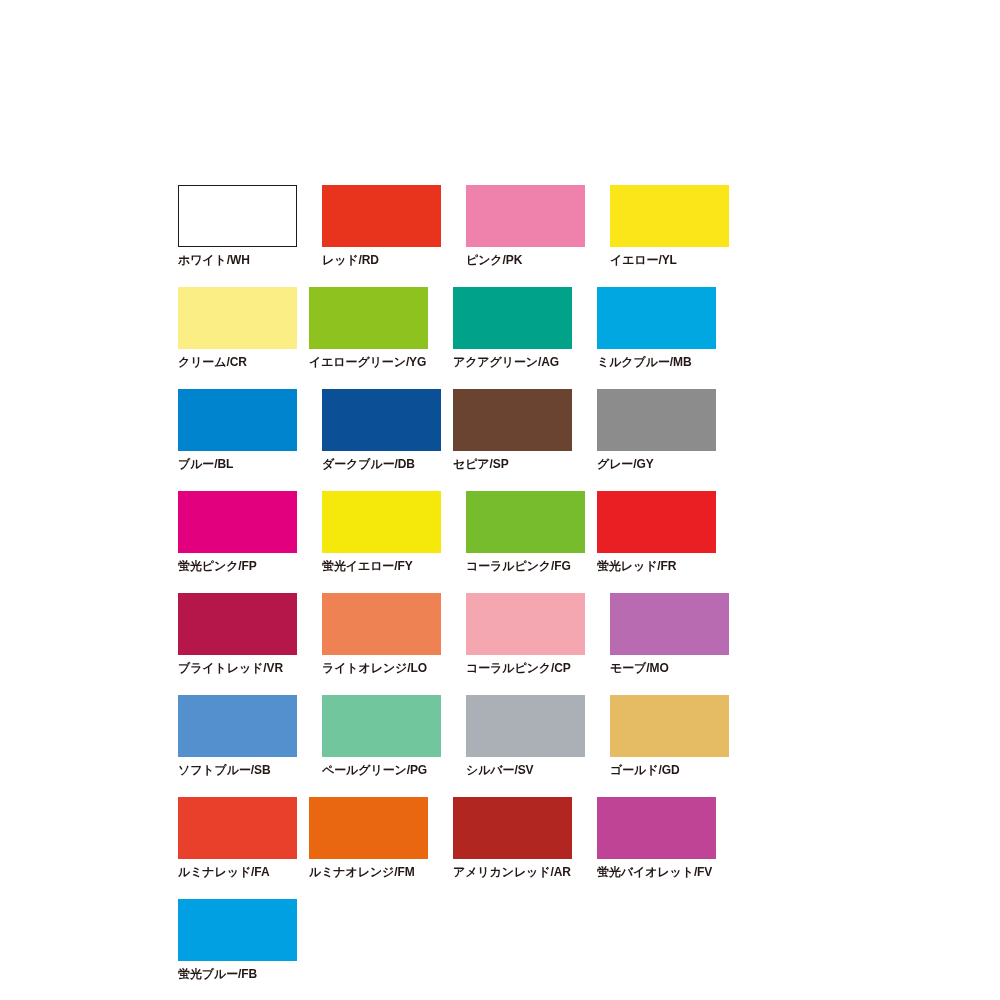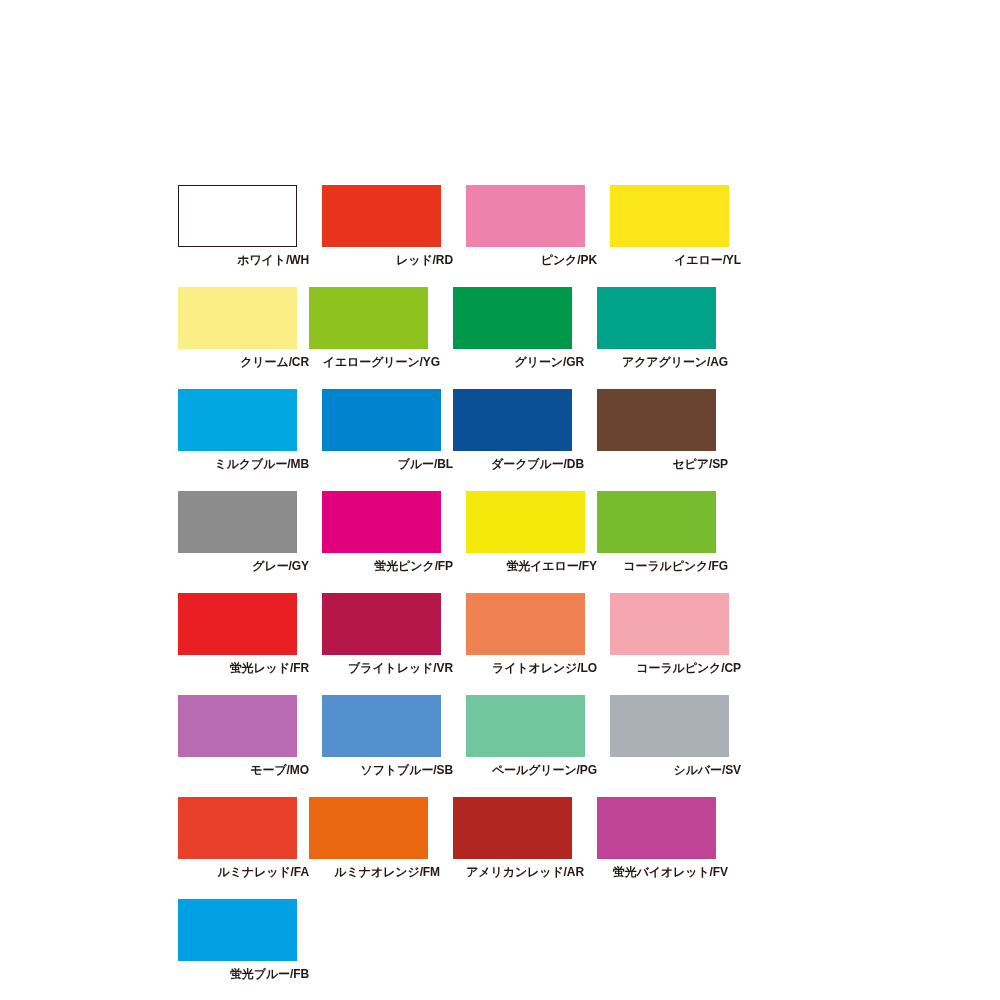--- a/index.html
+++ b/index.html
@@ -26,21 +26,20 @@
     display: flex;
     flex-wrap: wrap;
     align-content: flex-start;
   }
 
   .swatch-cell {
     width: 131px;
     margin-right: 13px;
     margin-bottom: 21px;
     box-sizing: border-box;
-    text-align: right;
   }
 
   .swatch-cell:nth-child(5n) {
     margin-right: 0;
   }
 
   .swatch-chip {
     width: 119px;
     height: 62px;
     display: block;
@@ -85,24 +84,20 @@
         <span class="swatch-chip" title="YL" style="background: rgb(251, 231, 25);"></span>
         <span class="swatch-label">イエロー/YL</span>
       </div>
       <div class="swatch-cell">
         <span class="swatch-chip" title="CR" style="background: rgb(251, 238, 133);"></span>
         <span class="swatch-label">クリーム/CR</span>
       </div>
       <div class="swatch-cell">
         <span class="swatch-chip" title="YG" style="background: rgb(142, 195, 31);"></span>
         <span class="swatch-label">イエローグリーン/YG</span>
-      </div>
-      <div class="swatch-cell">
-        <span class="swatch-chip" title="GR" style="background: rgb(0, 152, 75);"></span>
-        <span class="swatch-label">グリーン/GR</span>
       </div>
       <div class="swatch-cell">
         <span class="swatch-chip" title="AG" style="background: rgb(0, 162, 138);"></span>
         <span class="swatch-label">アクアグリーン/AG</span>
       </div>
       <div class="swatch-cell">
         <span class="swatch-chip" title="MB" style="background: rgb(0, 167, 225);"></span>
         <span class="swatch-label">ミルクブルー/MB</span>
       </div>
       <div class="swatch-cell">
@@ -159,20 +154,24 @@
       </div>
       <div class="swatch-cell">
         <span class="swatch-chip" title="PG" style="background: rgb(113, 198, 158);"></span>
         <span class="swatch-label">ペールグリーン/PG</span>
       </div>
       <div class="swatch-cell">
         <span class="swatch-chip" title="SV" style="background: rgb(170, 176, 181);"></span>
         <span class="swatch-label">シルバー/SV</span>
       </div>
       <div class="swatch-cell">
+        <span class="swatch-chip" title="GD" style="background: rgb(229, 187, 99);"></span>
+        <span class="swatch-label">ゴールド/GD</span>
+      </div>
+      <div class="swatch-cell">
         <span class="swatch-chip" title="FA" style="background: rgb(232, 64, 42);"></span>
         <span class="swatch-label">ルミナレッド/FA</span>
       </div>
       <div class="swatch-cell">
         <span class="swatch-chip" title="FM" style="background: rgb(234, 103, 18);"></span>
         <span class="swatch-label">ルミナオレンジ/FM</span>
       </div>
       <div class="swatch-cell">
         <span class="swatch-chip" title="AR" style="background: rgb(178, 38, 33);"></span>
         <span class="swatch-label">アメリカンレッド/AR</span>

